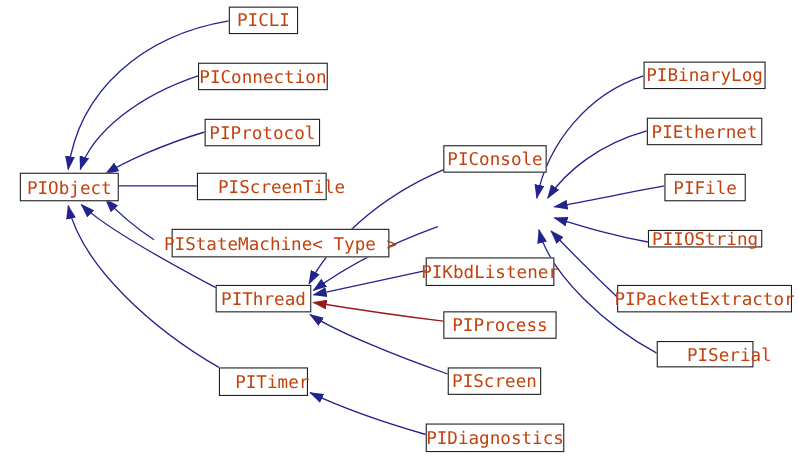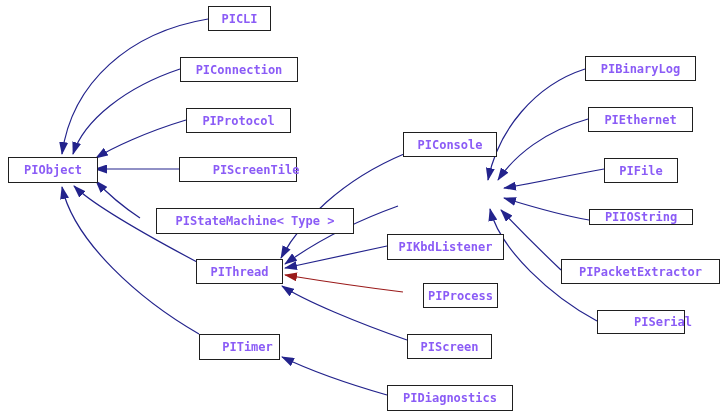--- a/index.html
+++ b/index.html
@@ -12,26 +12,25 @@
   }
   #edges{position:absolute;left:0;top:0;width:725px;height:417px;}
   .edge{fill:none;stroke-width:1.2px;}
   .edge.public{stroke:#23238c;}
   .edge.private{stroke:#9a1a1a;}
   .node{
     position:absolute;
     box-sizing:border-box;
     border:1px solid #1f1f1f;
     background:#ffffff;
-    color:#8b5cf6;
+    color:#c2410c;
     display:flex;align-items:center;justify-content:center;
-    font-size:12px;
+    font-size:16px;
     white-space:nowrap;
     cursor:pointer;
-    font-weight:bold;
   }
 </style>
 </head>
 <body>
 
 <div id="canvas">
 
   <svg id="edges" width="725" height="417" viewBox="0 0 725 417">
     <defs>
       <marker id="arrow-blue" markerUnits="userSpaceOnUse" markerWidth="13" markerHeight="9" refX="12" refY="4.5" orient="auto">
@@ -59,31 +58,31 @@
     <path class="edge public" d="M 585 69 C 535 85 498 130 488 180" marker-end="url(#arrow-blue)"></path>
     <path class="edge public" d="M 588 119 C 545 131 515 155 498 180" marker-end="url(#arrow-blue)"></path>
     <path class="edge public" d="M 604 169 C 565 176 535 183 504 188" marker-end="url(#arrow-blue)"></path>
     <path class="edge public" d="M 589 220 C 555 214 530 206 504 198" marker-end="url(#arrow-blue)"></path>
     <path class="edge public" d="M 561 270 C 540 250 518 228 501 210" marker-end="url(#arrow-blue)"></path>
     <path class="edge public" d="M 597 321 C 552 297 500 250 490 209" marker-end="url(#arrow-blue)"></path>
 
     <path class="edge public" d="M 387 395 C 345 383 305 368 282 357" marker-end="url(#arrow-blue)"></path>
   </svg>
 
-  <div class="node" style="left:8px;   top:157px; width:90px;  height:26px;">PIObject</div>
+  <div class="node" style="left:18px;   top:157px; width:90px;  height:26px;">PIObject</div>
   <div class="node" style="left:208px; top:6px;   width:63px;  height:25px;">PICLI</div>
   <div class="node" style="left:180px; top:57px;  width:118px; height:25px;">PIConnection</div>
   <div class="node" style="left:186px; top:108px; width:105px; height:25px;">PIProtocol</div>
   <div class="node" style="left:179px; top:157px; width:118px; height:25px;padding-left:36px;">PIScreenTile</div>
   <div class="node" style="left:128px; top:208px; width:198px; height:26px;margin-left:28px;">PIStateMachine&lt; Type &gt;</div>
   <div class="node" style="left:196px; top:259px; width:87px;  height:25px;">PIThread</div>
   <div class="node" style="left:199px; top:334px; width:81px;  height:26px;padding-left:16px;">PITimer</div>
   <div class="node" style="left:403px; top:132px; width:94px;  height:25px;">PIConsole</div>
   <div class="node" style="left:387px; top:234px; width:117px; height:26px;">PIKbdListener</div>
-  <div class="node" style="left:423px; top:283px; width:75px;  height:25px;">PIProcess</div>
+  <div class="node" style="left:403px; top:283px; width:103px;  height:25px;">PIProcess</div>
   <div class="node" style="left:407px; top:334px; width:85px;  height:25px;">PIScreen</div>
   <div class="node" style="left:387px; top:385px; width:126px; height:26px;">PIDiagnostics</div>
   <div class="node" style="left:585px; top:56px;  width:111px; height:25px;">PIBinaryLog</div>
   <div class="node" style="left:588px; top:107px; width:105px; height:25px;">PIEthernet</div>
   <div class="node" style="left:604px; top:158px; width:74px;  height:25px;">PIFile</div>
   <div class="node" style="left:589px; top:209px; width:104px; height:16px;">PIIOString</div>
   <div class="node" style="left:561px; top:259px; width:159px; height:25px;">PIPacketExtractor</div>
   <div class="node" style="left:597px; top:310px; width:88px;  height:24px;padding-left:44px;">PISerial</div>
 
 </div>

